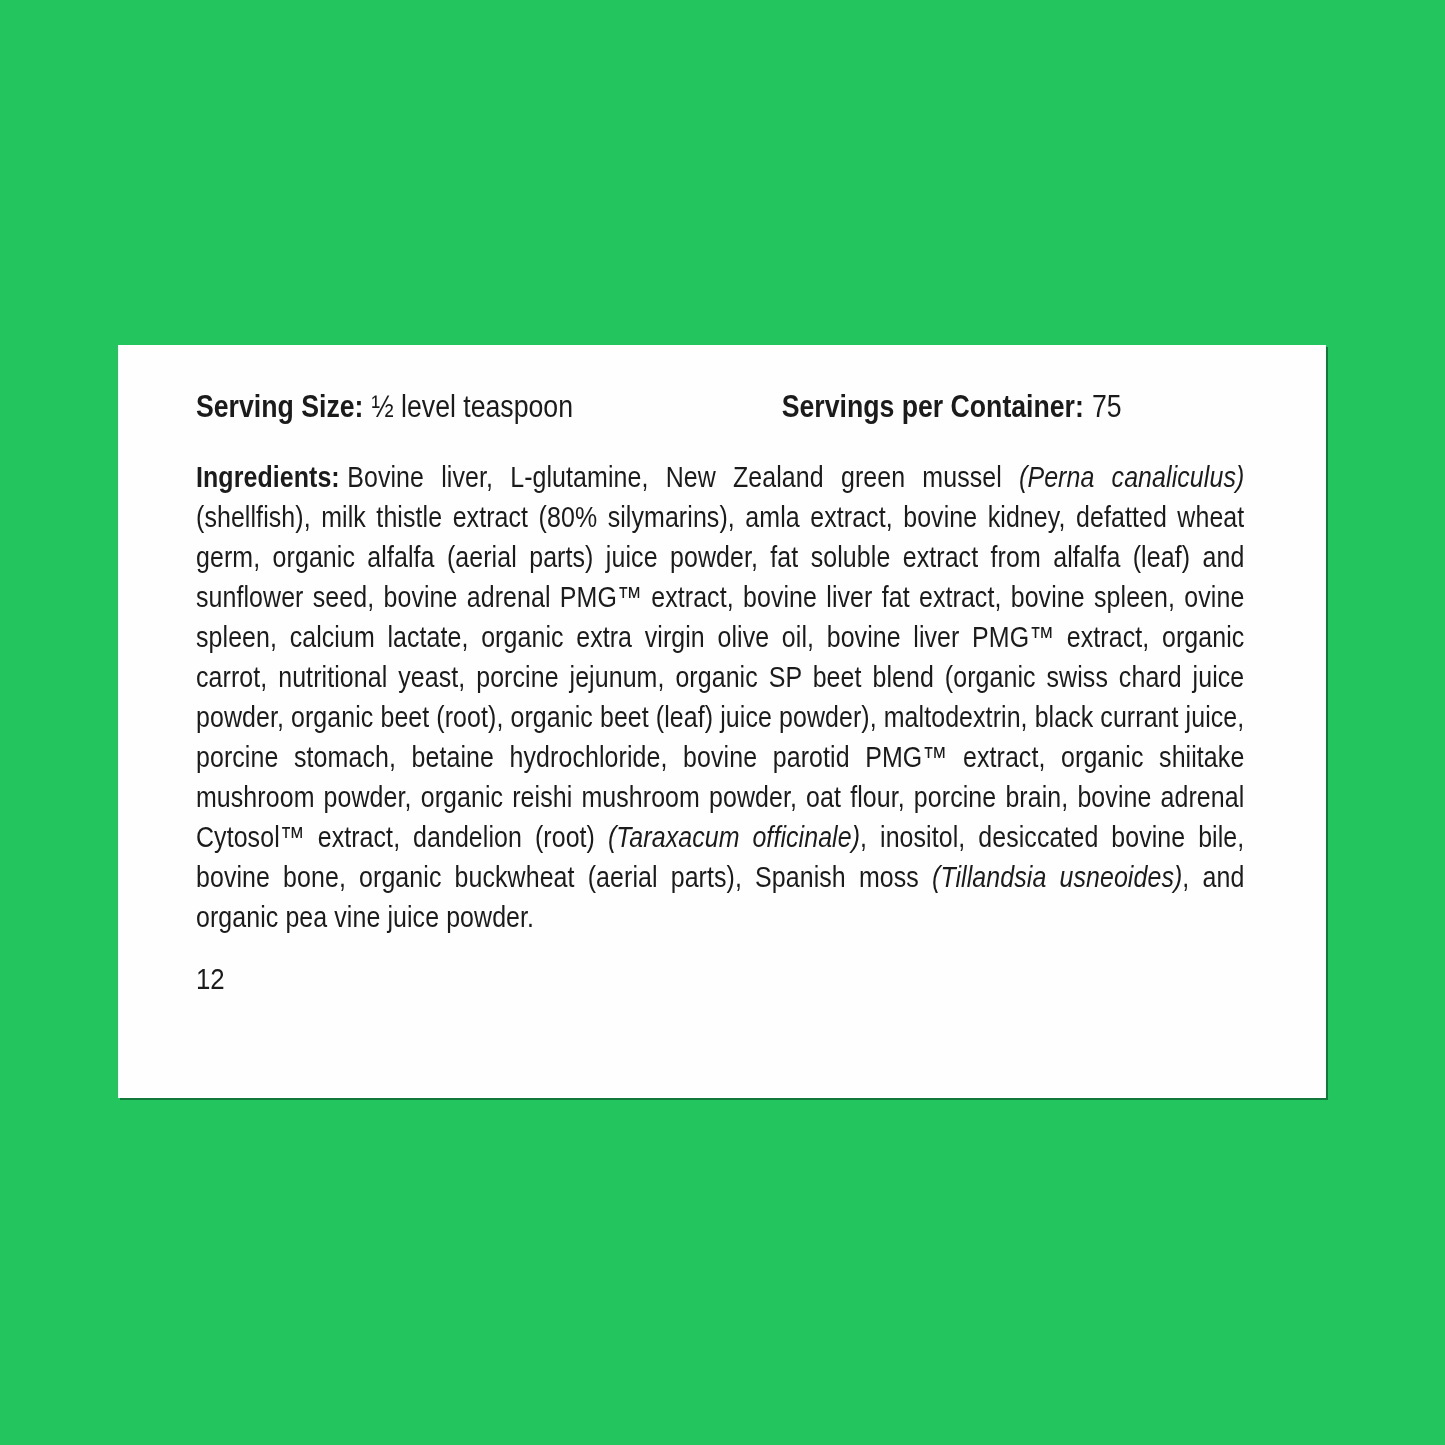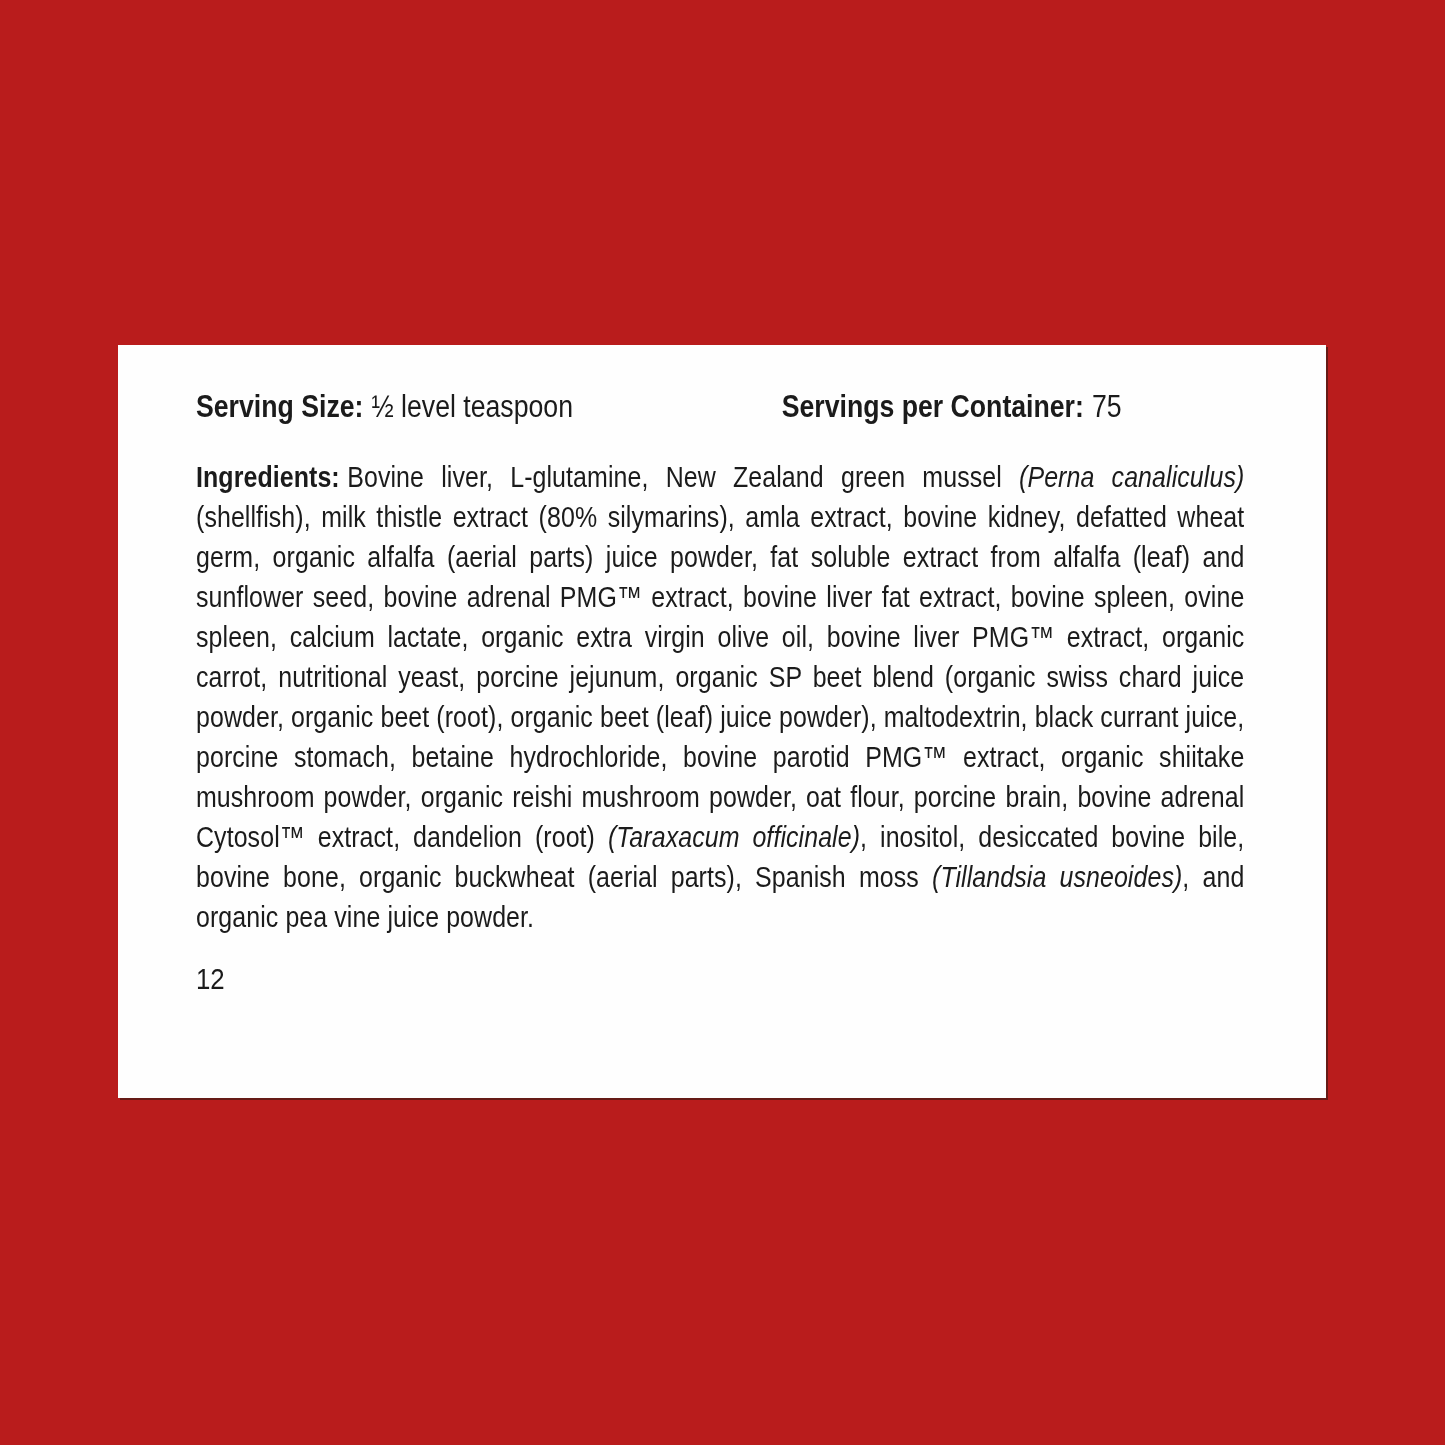--- a/index.html
+++ b/index.html
@@ -3,21 +3,21 @@
 <meta charset="utf-8">
 <style>
   html, body {
     margin: 0;
     padding: 0;
   }
   .canvas {
     position: relative;
     width: 1445px;
     height: 1445px;
-    background: #b91c1c;
+    background: #22c55e;
     overflow: hidden;
     font-family: "Liberation Sans", "DejaVu Sans", sans-serif;
   }
   .panel {
     position: absolute;
     left: 118px;
     top: 345px;
     width: 1208px;
     height: 753px;
     background: #fefefe;

